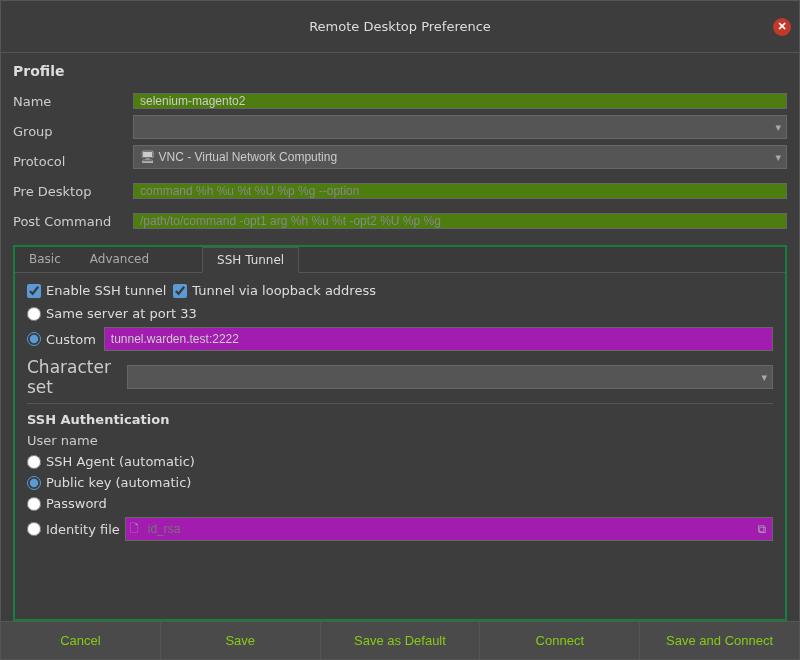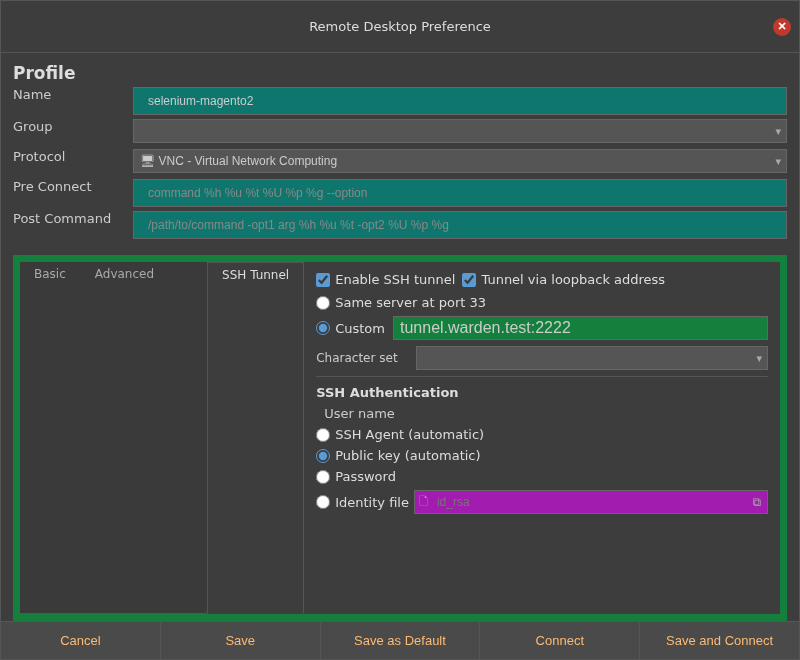--- a/index.html
+++ b/index.html
@@ -62,42 +62,42 @@
       display: flex;
       flex-direction: column;
     }
     .profile-section {
       margin-bottom: 4px;
     }
     .profile-title {
       font-weight: bold;
       color: #ddd;
       margin-bottom: 4px;
-      font-size: 17px;
+      font-size: 14px;
     }
     .form-row {
       display: flex;
-      align-items: flex-start;
+      align-items: flex-end;
       margin-bottom: 4px;
       min-height: 26px;
     }
     .form-label {
       width: 120px;
       color: #ccc;
       font-size: 13px;
       flex-shrink: 0;
     }
     .form-input {
       flex: 1;
-      background: #0f766e;
+      background: #4d7c0f;
       border: 1px solid #666;
       color: #ccc;
-      padding: 3px 14px;
-      font-size: 12px;
-      height: 28px;
+      padding: 3px 6px;
+      font-size: 12px;
+      height: 16px;
       outline: none;
     }
     .form-input::placeholder { color: #888; }
     .form-select-wrapper {
       flex: 1;
       position: relative;
     }
     .form-select {
       width: 100%;
       background: #555;
@@ -116,22 +116,22 @@
       top: 50%;
       transform: translateY(-50%);
       pointer-events: none;
       color: #aaa;
       font-size: 11px;
     }
     .tabs-container {
       margin-top: 8px;
       flex: 1;
       display: flex;
-      flex-direction: row;
-      border: 7px solid #15803d;
+      flex-direction: column;
+      border: 2px solid #15803d;
     }
     .tabs-header {
       display: flex;
       background: #3a3a3a;
       border-bottom: 1px solid #555;
     }
     .tab {
       padding: 5px 14px;
       font-size: 12px;
       color: #aaa;
@@ -196,40 +196,39 @@
       margin-bottom: 6px;
     }
     .custom-row input[type="radio"] {
       accent-color: #5b9bd5;
       width: 14px;
       height: 14px;
       cursor: pointer;
     }
     .custom-input {
       flex: 1;
-      background: #15803d;
+      background: #a21caf;
       border: 1px solid #666;
       color: #ccc;
       padding: 3px 6px;
-      font-size: 16px;
+      font-size: 12px;
       height: 24px;
       outline: none;
     }
     .section-title {
       font-weight: bold;
       color: #ddd;
       margin-top: 8px;
       margin-bottom: 6px;
       font-size: 13px;
     }
     .user-row {
       display: flex;
       align-items: center;
       margin-bottom: 6px;
-      margin-left: 8px;
     }
     .user-label {
       width: 100px;
       color: #ccc;
       font-size: 13px;
     }
     .identity-row {
       display: flex;
       align-items: center;
       gap: 5px;
@@ -271,41 +270,41 @@
       display: flex;
       border-top: 1px solid #555;
       background: #3a3a3a;
       height: 38px;
     }
     .footer-btn {
       flex: 1;
       background: #4a4a4a;
       border: none;
       border-right: 1px solid #555;
-      color: #fdba74;
+      color: #84cc16;
       font-size: 13px;
       cursor: pointer;
       padding: 0 16px;
       transition: background 0.15s;
     }
     .footer-btn:last-child { border-right: none; }
     .divider-line {
       height: 1px;
       background: #555;
       margin: 6px 0;
     }
     .char-row {
       display: flex;
       align-items: center;
       margin-bottom: 6px;
     }
     .char-label {
       width: 100px;
       color: #ccc;
-      font-size: 12px;
+      font-size: 17px;
     }
   </style>
 </head>
 <body>
 
 <div class="dialog">
 
   <div class="title-bar">
     <span class="title-bar-text">Remote Desktop Preference</span>
     <button class="close-btn">✕</button>
@@ -335,21 +334,21 @@
         <span class="form-label">Protocol</span>
         <div class="form-select-wrapper">
           <select class="form-select">
             <option>🖥 VNC - Virtual Network Computing</option>
           </select>
           <span class="select-arrow">▾</span>
         </div>
       </div>
 
       <div class="form-row">
-        <span class="form-label">Pre Connect</span>
+        <span class="form-label">Pre Desktop</span>
         <input class="form-input" type="text" placeholder="command %h %u %t %U %p %g --option" style="">
       </div>
 
       <div class="form-row">
         <span class="form-label">Post Command</span>
         <input class="form-input" type="text" placeholder="/path/to/command -opt1 arg %h %u %t -opt2 %U %p %g" style="">
       </div>
     </div>
 
     <div class="tabs-container">

